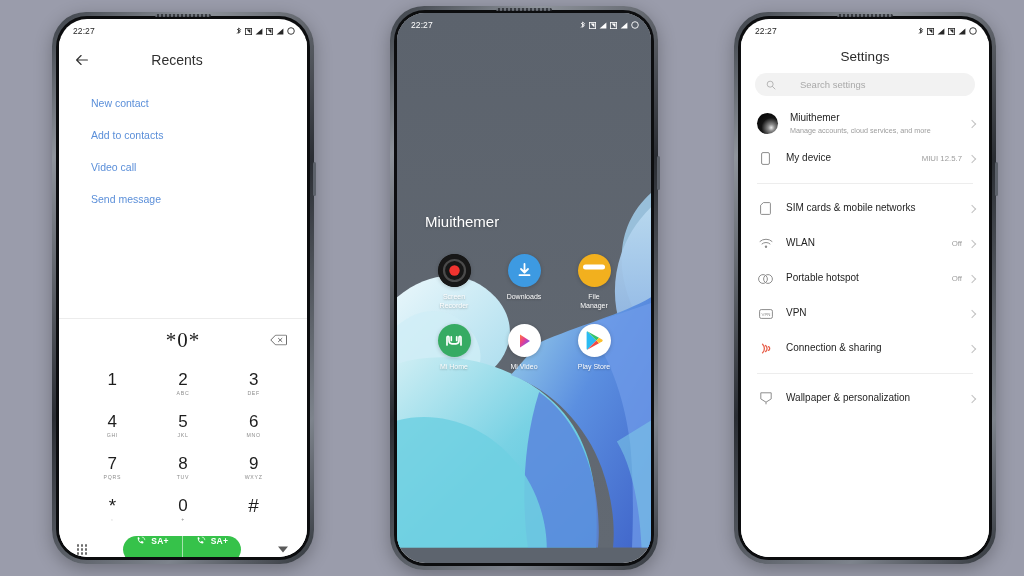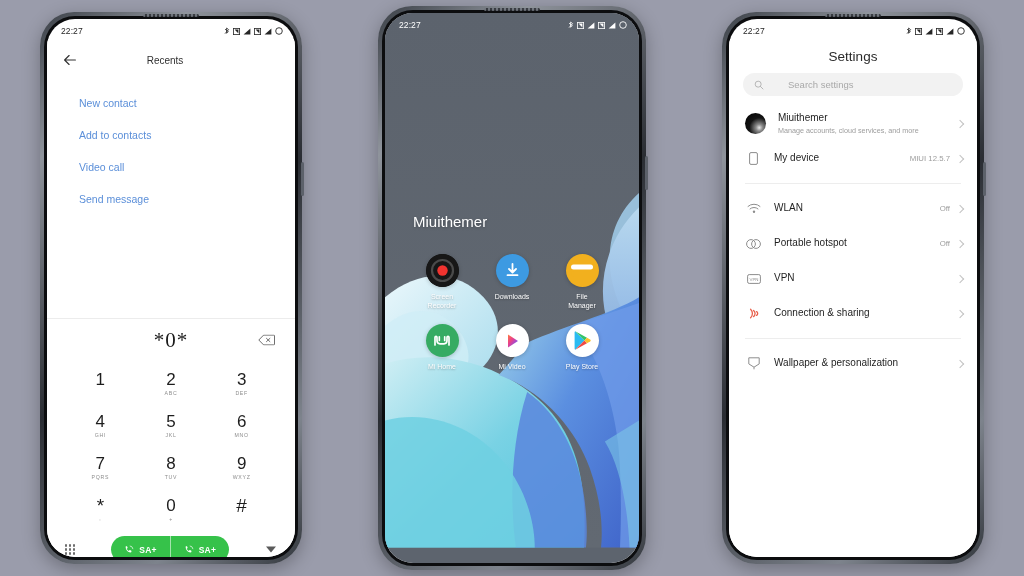--- a/index.html
+++ b/index.html
@@ -1,21 +1,21 @@
 <!DOCTYPE html>
 <html><head>
 <meta charset="utf-8">
 <style>
   * { box-sizing: border-box; margin: 0; padding: 0; }
   html, body {
     width: 1024px; height: 576px; overflow: hidden;
     font-family: "Liberation Sans", sans-serif;
     background: #9a9cab;
   }
-  .stage { position: relative; width: 1012px; height: 576px; background: linear-gradient(180deg,#9a9cab 0%, #9a9cab 100%); }
+  .stage { position: relative; width: 1012px; height: 576px; background: linear-gradient(180deg,#9a9cab 0%, #9a9cab 100%); margin-left: 12px; }
 
   
   .phone { position: absolute; border-radius: 34px;
     background: linear-gradient(135deg,#3a3f46 0%, #8f949c 18%, #2a2d33 50%, #7d838c 82%, #33373d 100%);
     padding: 4px; box-shadow: 0 5px 18px rgba(0,0,0,.28); }
   .phone .bezel { width: 100%; height: 100%; border-radius: 31px; background:#0c0d0f; padding: 3px; }
   .screen { position: relative; width: 100%; height: 100%; border-radius: 28px; overflow: hidden; background:#fff; }
 
   .phone.left   { left: 40px;  top: 12px;  width: 262px; height: 552px; }
   .phone.center { left: 378px; top: 6px;   width: 268px; height: 564px; }
@@ -34,41 +34,41 @@
     height:20px; padding:4px 12px 0 14px; font-size:8.5px; letter-spacing:.1px; }
   .statusbar.dark { color:#262626; }
   .statusbar.light { color:#ffffff; }
   .sb-icons { display:flex; align-items:center; gap:3px; }
   .sb-icons svg { display:block; }
 
   
   .dialer { display:flex; flex-direction:column; height:100%; background:#fff; }
   .dial-header { display:flex; align-items:center; height:42px; padding:0 14px; position:relative; }
   .back-arrow { width:18px; height:18px; flex:0 0 18px; cursor:pointer; }
-  .dial-title { position:absolute; left:0; right:12px; text-align:center; font-size:10px; color:#303030; pointer-events:none; }
+  .dial-title { position:absolute; left:0; right:12px; text-align:center; font-size:14px; color:#303030; pointer-events:none; }
   .actions { padding: 6px 0 0 0; }
   .action-link { color:#5b8fd9; font-size:10.5px; padding:10px 32px; cursor:pointer; }
   .dial-spacer { flex:1; }
   .divider-line { height:1px; background:#ececec; margin:0; }
 
   .number-row { display:flex; align-items:center; justify-content:center; position:relative; height:42px; }
   .dial-number { font-size:21px; color:#1b1b1b; letter-spacing:1px; font-family:"Liberation Serif", serif; }
   .backspace { position:absolute; right:20px; top:50%; transform:translateY(-50%); cursor:pointer; }
 
   .keypad { display:grid; grid-template-columns:repeat(3,1fr); row-gap:1px; padding:2px 18px 0 18px; }
   .key { display:flex; flex-direction:column; align-items:center; justify-content:center; height:41px; cursor:pointer; }
   .key .d { font-size:17px; color:#1d1d1d; line-height:19px; font-weight:400; }
   .key .s { font-size:5.2px; color:#8d8d8d; letter-spacing:.7px; margin-top:1px; height:7px; }
   .key.sym .d { font-size:19px; line-height:17px; }
 
   .callbar { display:flex; align-items:center; justify-content:space-between; padding:6px 18px 14px 18px; }
   .grid-icon { display:grid; grid-template-columns:repeat(3,2.4px); gap:1.6px; cursor:pointer; }
   .grid-icon i { width:2.4px; height:2.4px; background:#6d6d6d; border-radius:50%; display:block; }
   .call-pill { display:flex; background:#36c24a; border-radius:17px; overflow:hidden; height:27px; }
-  .call-half { display:flex; align-items:center; gap:5px; padding:0 13px; cursor:pointer; }
+  .call-half { display:flex; gap:5px; padding:0 13px; cursor:pointer; }
   .call-half + .call-half { border-left:1px solid rgba(255,255,255,.55); }
   .call-half span { color:#fff; font-size:8.5px; font-weight:600; letter-spacing:.2px; }
   .chevron-dn { cursor:pointer; }
 
   
   .home { position:relative; width:100%; height:100%; background:#5d646e; overflow:hidden; }
   .wall { position:absolute; inset:0; }
   .home-content { position:relative; z-index:3; display:flex; flex-direction:column; height:100%; }
   .home-title { color:#fff; font-size:15px; margin:200px 0 0 28px; text-shadow:0 1px 3px rgba(0,0,0,.25); }
   .app-grid { margin-top:24px; padding:0 22px; display:grid; grid-template-columns:repeat(3,1fr); row-gap:14px; }
@@ -468,20 +468,32 @@
                 </div>
               <div class="tx">
                   <div class="lb">My device</div>
                 </div>
               <div class="val">MIUI 12.5.7</div>
               <div class="chev"></div>
             </div>
 
             <div class="sep"></div>
 
+            <div class="set-row">
+              <div class="ic">
+                  <svg width="11" height="13" viewBox="0 0 11 13">
+                    <path d="M.6 3.2L3.4.6h6.2c.5 0 .8.4.8.8v10.2c0 .5-.3.8-.8.8H1.4c-.5 0-.8-.3-.8-.8z" fill="none" stroke="#8d8d8d" stroke-width="1"></path>
+                  </svg>
+                </div>
+              <div class="tx">
+                  <div class="lb">SIM cards &amp; mobile networks</div>
+                </div>
+              <div class="val"></div>
+              <div class="chev"></div>
+            </div>
 
             <div class="set-row">
               <div class="ic">
                   <svg width="14" height="11" viewBox="0 0 14 11">
                     <path d="M1 3.4a9 9 0 0112 0M3 5.9a6 6 0 018 0" fill="none" stroke="#8d8d8d" stroke-width="1" stroke-linecap="round"></path>
                     <circle cx="7" cy="8.8" r="1.2" fill="#8d8d8d"></circle>
                   </svg>
                 </div>
               <div class="tx">
                   <div class="lb">WLAN</div>

